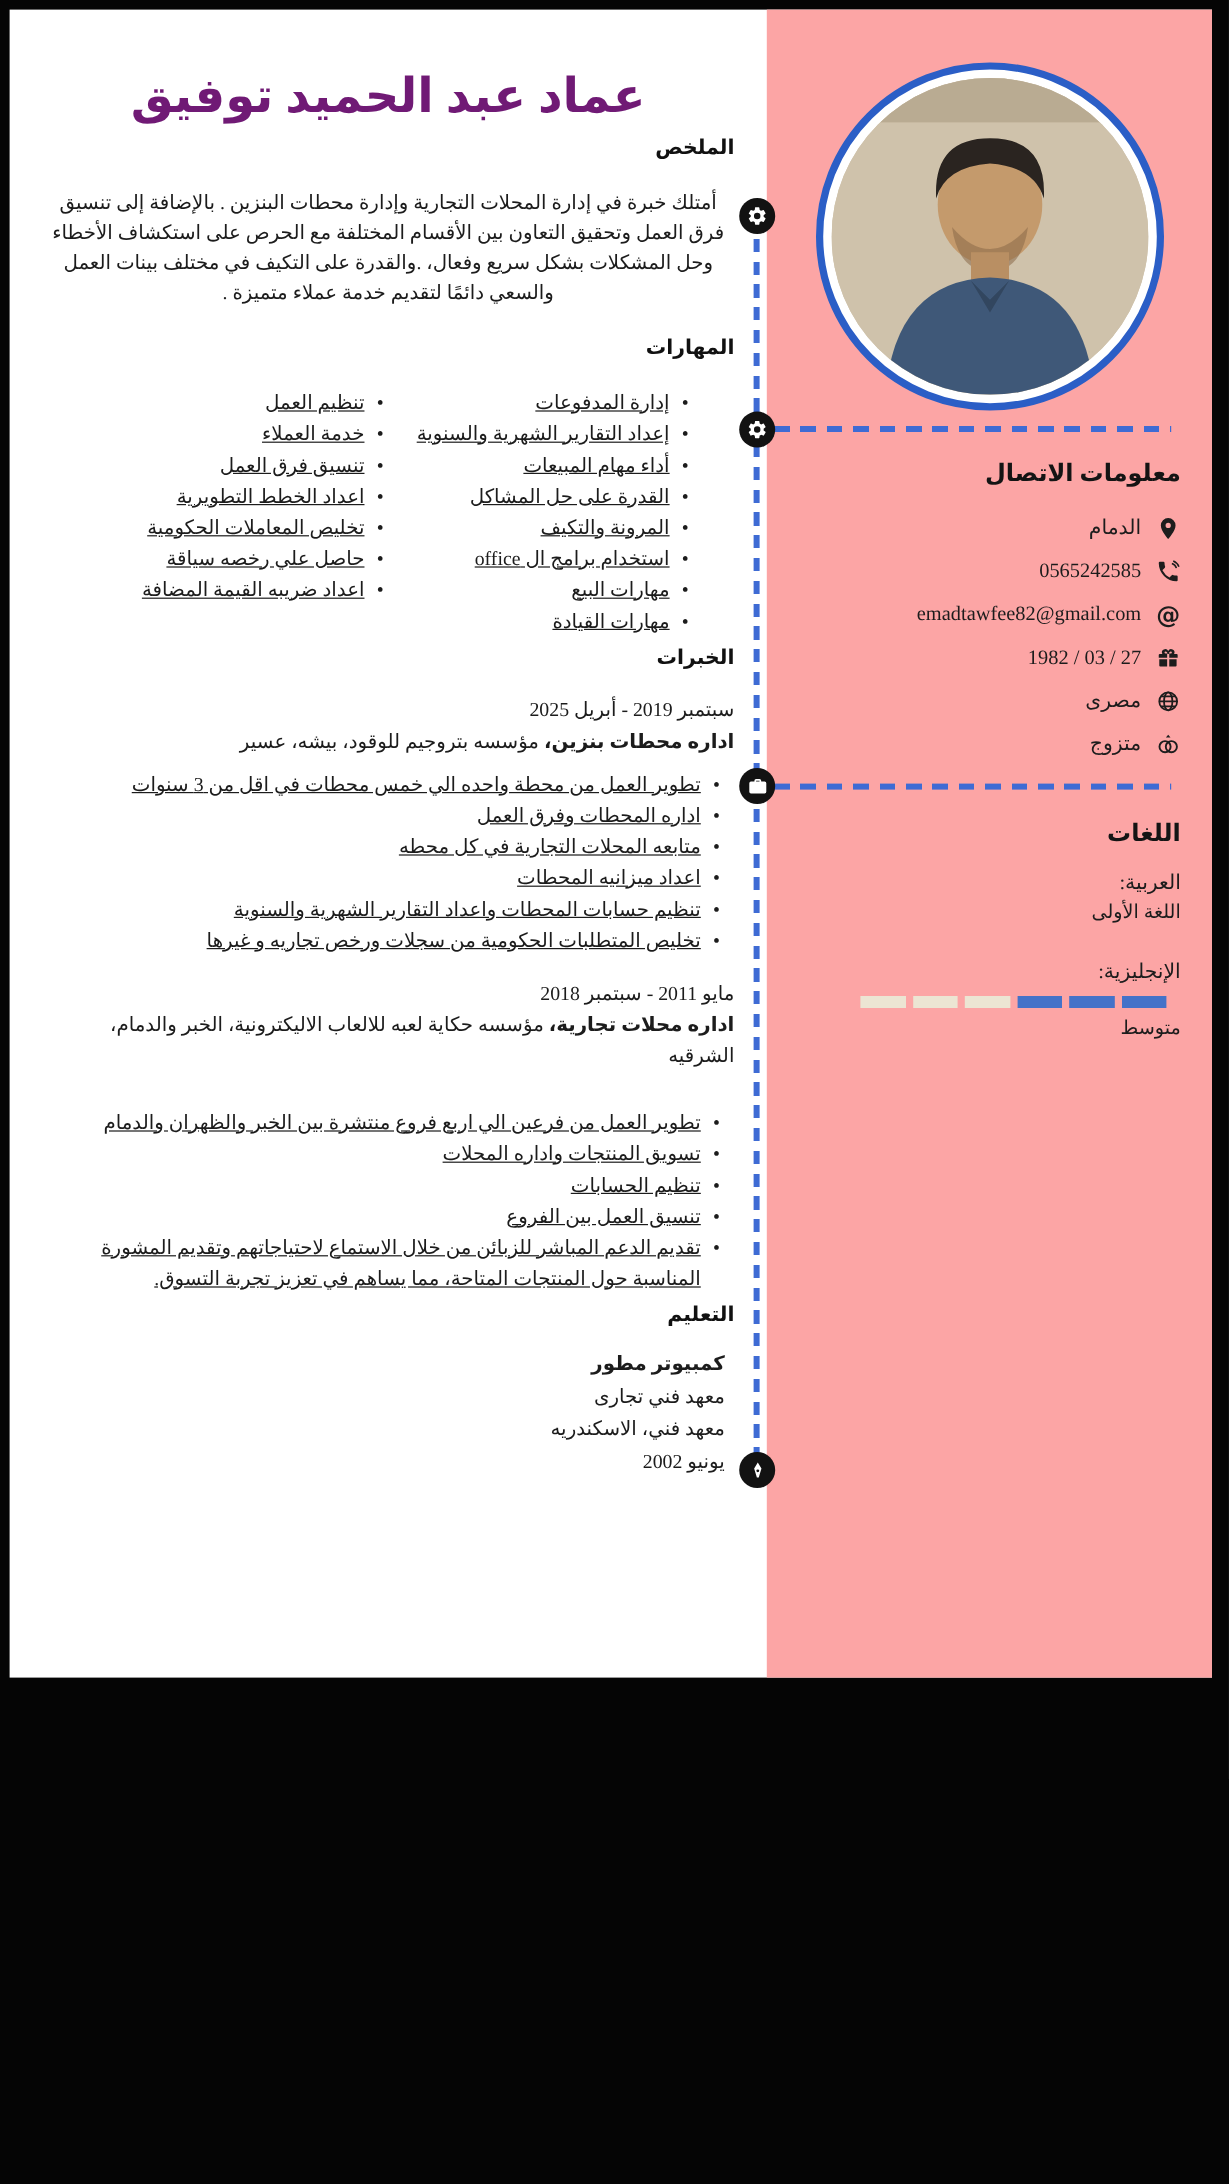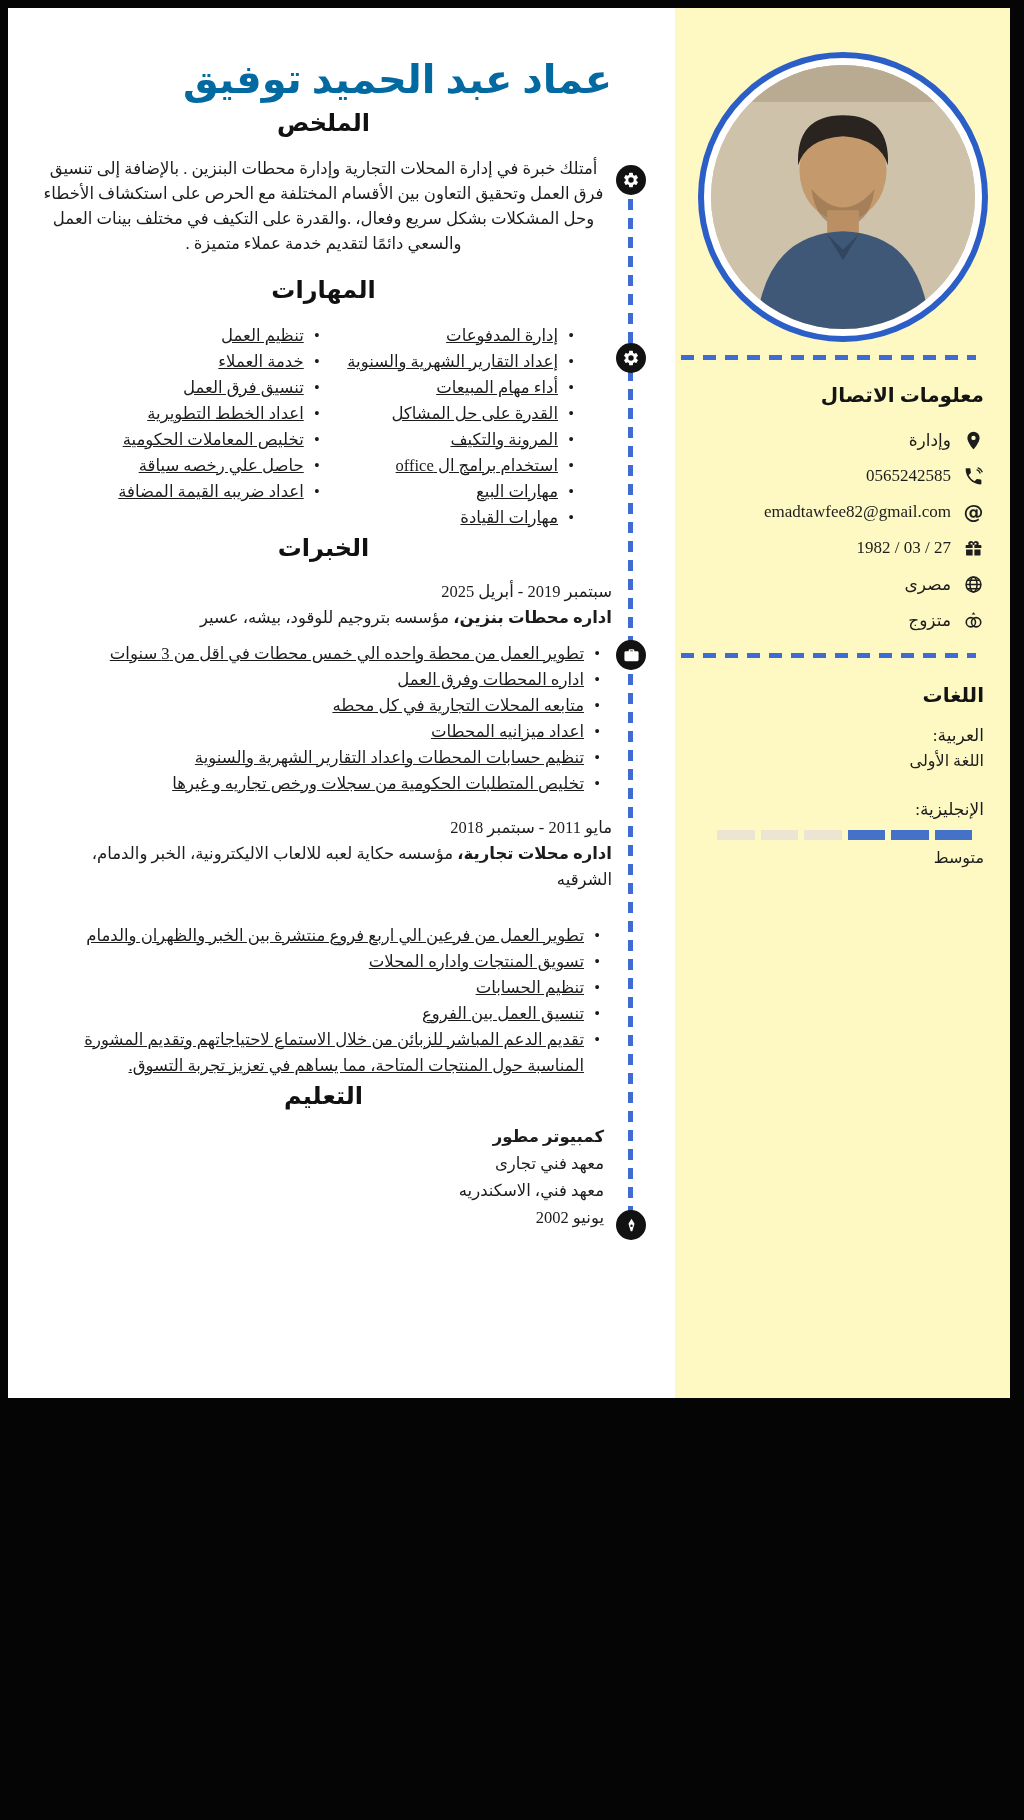--- a/index.html
+++ b/index.html
@@ -1,19 +1,19 @@
 <!DOCTYPE html>
 <html lang="ar"><head>
 <meta charset="utf-8">
 <style>
   html,body{margin:0;padding:0;width:1024px;height:1820px;background:#050505;overflow:hidden;}
   body{font-family:"Liberation Serif","DejaVu Sans",serif;color:#1c1c1c;}
   .page{position:absolute;left:8px;top:8px;width:1002px;height:1390px;background:#ffffff;}
   
-  .sidebar{position:absolute;right:0;top:0;width:335px;height:100%;background:#fef9c3;direction:rtl;}
+  .sidebar{position:absolute;right:0;top:0;width:371px;height:100%;background:#fca5a5;direction:rtl;}
   .photo-ring{width:264px;height:264px;margin:44px auto 0;border-radius:50%;border:6px solid #2b5ec6;background:#ffffff;padding:7px;box-sizing:content-box;}
   .photo{width:264px;height:264px;border-radius:50%;overflow:hidden;background:#cfc2ab;}
   .sep{position:absolute;height:5px;left:6px;right:34px;background:repeating-linear-gradient(to right,#3e6bd4 0 13px,transparent 13px 22px);}
   .sep1{top:347px;} .sep2{top:645px;}
   .side-block{position:absolute;left:26px;right:26px;text-align:right;}
   .contact-block{top:372px;} .lang-block{top:672px;}
   .side-title{font-weight:bold;font-size:20px;line-height:30px;color:#141414;}
   .contact-list{margin-top:12px;}
   .contact-row{display:flex;direction:rtl;align-items:center;gap:12px;height:36px;font-size:17px;}
   .cicon{width:21px;height:21px;color:#1d1d1d;flex:0 0 auto;display:flex;align-items:center;justify-content:center;}
@@ -26,22 +26,22 @@
   .lang-bar{margin-right:12px;}
   .seg{flex:1;height:10px;}
   .seg.filled{background:#4472c8;} .seg.empty{background:#ece5d3;}
   .lang-val{font-size:16px;line-height:24px;margin-top:6px;}
   
   .timeline{position:absolute;left:620px;top:172px;width:5px;height:1045px;background:repeating-linear-gradient(to bottom,#3e6bd4 0 11px,transparent 11px 19px);}
   .tl-icon{position:absolute;left:608px;width:30px;height:30px;border-radius:50%;background:#121212;display:flex;align-items:center;justify-content:center;z-index:2;}
   .tl-icon svg{display:block;}
   
   .main{position:absolute;left:27px;top:0;width:577px;direction:rtl;text-align:right;}
-  .name{margin-top:46px;font-size:40px;line-height:52px;font-weight:bold;color:#0369a1;}
-  h2.sec{margin:0;font-size:24px;line-height:34px;font-weight:bold;color:#111;text-align:center;}
+  .name{margin-top:46px;font-size:40px;line-height:52px;font-weight:bold;color:#701a75;text-align:center;}
+  h2.sec{margin:0;font-size:17px;line-height:34px;font-weight:bold;color:#111;}
   .sec-summary{margin-top:56px;} .sec-skills{margin-top:28px;} .sec-exp{margin-top:40px;} .sec-edu{margin-top:22px;}
   .summary-text{margin-top:16px;font-size:16.5px;line-height:25px;text-align:center;}
   .skills-cols{display:flex;direction:rtl;margin-top:16px;padding-right:36px;box-sizing:border-box;}
   .skills-col{list-style:none;margin:0;padding:0;}
   .skills-col.c1{width:47%;} .skills-col.c2{width:53%;}
   .skills-col li,.job-bullets li{position:relative;padding-right:18px;font-size:16.5px;line-height:26px;text-decoration:underline;}
   .skills-col li::before,.job-bullets li::before{content:"\2022";position:absolute;right:2px;}
   .job1{margin-top:14px;} .job2{margin-top:18px;}
   .job-dates{font-size:16.5px;line-height:26px;}
   .job-title{font-size:16.5px;line-height:26px;}
@@ -76,21 +76,21 @@
 
     <div class="side-block contact-block">
       <div class="side-title">معلومات الاتصال</div>
       <div class="contact-list">
         <div class="contact-row">
           <span class="cicon">
             <svg viewBox="0 0 24 24">
                 <path fill="currentColor" fill-rule="evenodd" d="M12 2a7 7 0 0 0-7 7c0 5.2 7 13 7 13s7-7.8 7-13a7 7 0 0 0-7-7zm0 9.5A2.5 2.5 0 1 1 12 6.5a2.5 2.5 0 0 1 0 5z"></path>
               </svg>
           </span>
-          <span>وإدارة</span>
+          <span>الدمام</span>
         </div>
         <div class="contact-row">
           <span class="cicon">
             <svg viewBox="0 0 24 24">
                 <path fill="currentColor" d="M6.62 10.79a15.05 15.05 0 0 0 6.59 6.59l2.2-2.2a1 1 0 0 1 1.01-.25c1.12.37 2.33.57 3.58.57a1 1 0 0 1 1 1V20a1 1 0 0 1-1 1C10.85 21 3 13.15 3 3.5a1 1 0 0 1 1-1h3.5a1 1 0 0 1 1 1c0 1.25.2 2.45.57 3.57a1 1 0 0 1-.25 1.02l-2.2 2.2z"></path>
                 <path fill="none" stroke="currentColor" stroke-width="1.5" d="M15.5 4.2a6.5 6.5 0 0 1 4.3 4.3M16.8 1.8a9.5 9.5 0 0 1 5.4 5.4"></path>
               </svg>
           </span>
           <span>0565242585</span>
         </div>

